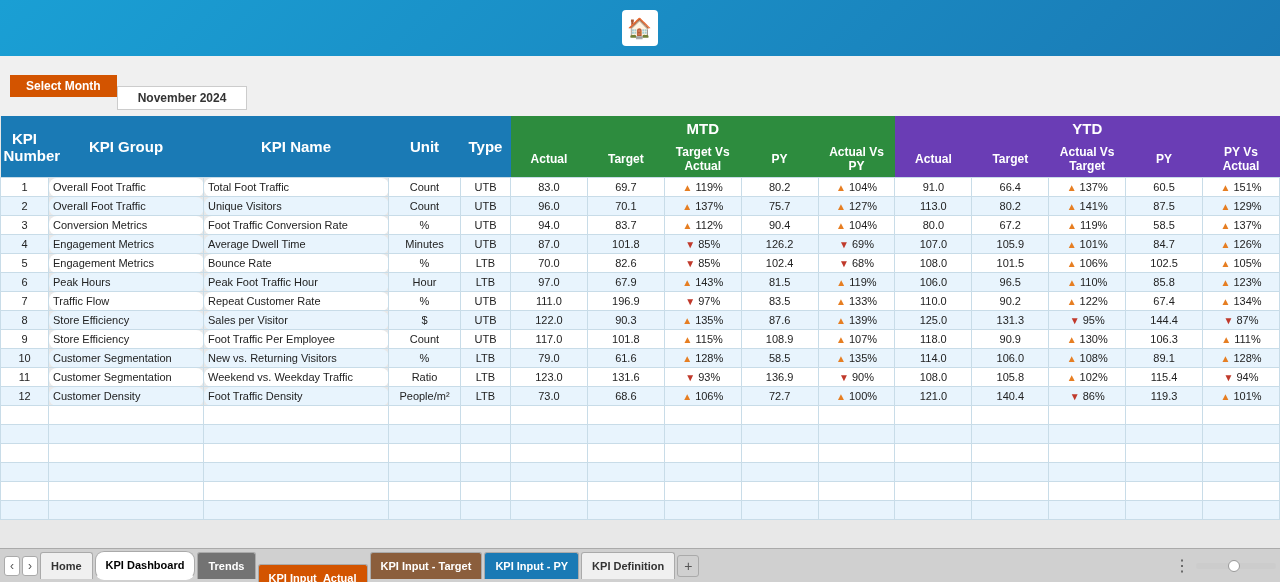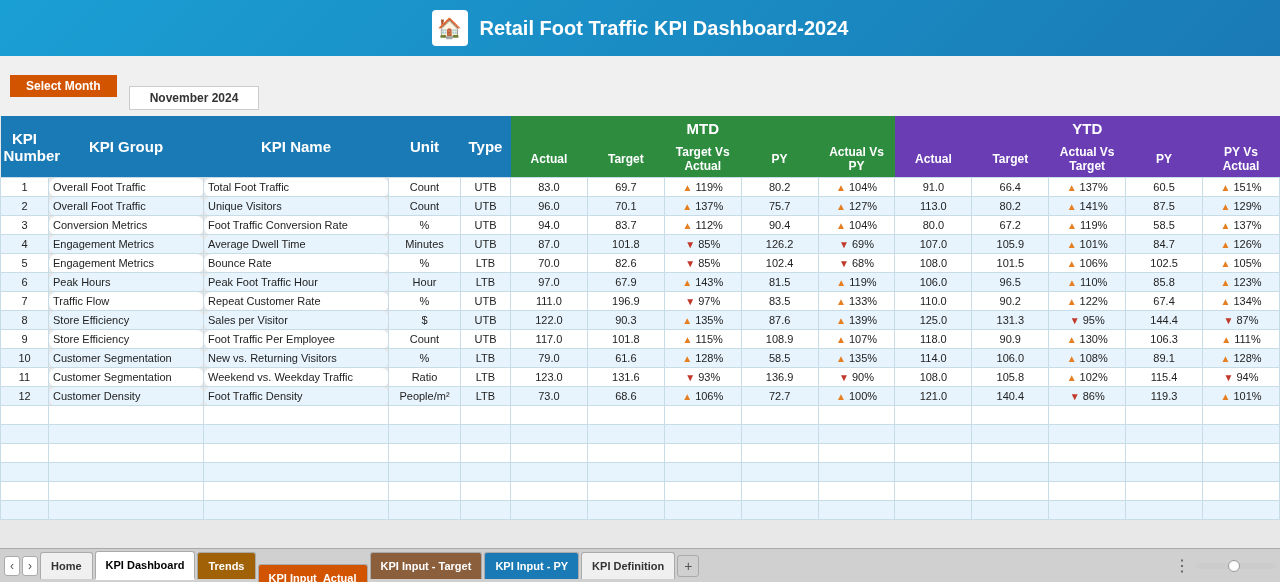--- a/index.html
+++ b/index.html
@@ -24,21 +24,21 @@
       display: flex; align-items: center; justify-content: center;
       color: #1a7ab5;
       font-size: 20px;
     }
 
     .month-bar {
       display: flex;
       align-items: center;
       padding: 6px 10px;
       background: #f0f0f0;
-      gap: 12px;
+      gap: 0;
     }
     .select-month-btn {
       background: #d35400;
       color: white;
       padding: 4px 16px;
       font-weight: bold;
       font-size: 12px;
       border: none;
       cursor: pointer;
     }
@@ -165,39 +165,38 @@
     .tab {
       padding: 7px 10px;
       font-size: 11px;
       font-weight: bold;
       cursor: pointer;
       border-radius: 3px 3px 0 0;
       border: 1px solid #aaa;
       border-bottom: none;
     }
     .tab-home { background: #f0f0f0; color: #333; }
-    .tab-active { background: white; color: #000; border-bottom: 2px solid white; }
-    .tab-trends { background: #a16207; color: white; }
+    .tab-active { background: white; color: #000; border-bottom: 2px solid white; border-radius: 9px; }
+    .tab-trends { background: #737373; color: white; }
     .tab-input-actual { background: #d35400; color: white; margin-top: 23px; }
     .tab-input-target { background: #8b5e3c; color: white; }
     .tab-input-py { background: #1a7ab5; color: white; }
     .tab-definition { background: #f0f0f0; color: #333; }
     .tab-add { background: none; border: 1px solid #aaa; color: #555; padding: 2px 6px; cursor: pointer; font-size: 14px; border-radius: 3px; }
     .tab-spacer { flex: 1; }
     .tab-menu { margin-left: 4px; color: #555; font-size: 16px; cursor: pointer; }
     .zoom-indicator { display: flex; align-items: center; gap: 4px; margin-left: 4px; }
     .zoom-bar { width: 80px; height: 6px; background: #ccc; border-radius: 3px; position: relative; }
     .zoom-handle { width: 12px; height: 12px; background: white; border: 1px solid #999; border-radius: 50%; position: absolute; top: -3px; left: 40%; cursor: pointer; }
   </style>
 </head>
 <body>
 
 <div class="header">
   <div class="header-icon">🏠</div>
-  <span>Retail Foot Traffic KPI Dashboard-2024</span>
 </div>
 
 <div class="month-bar">
   <button class="select-month-btn">Select Month</button>
   <div class="month-value">November 2024</div>
 </div>
 
 <div class="table-container">
 <table>
   <thead>

